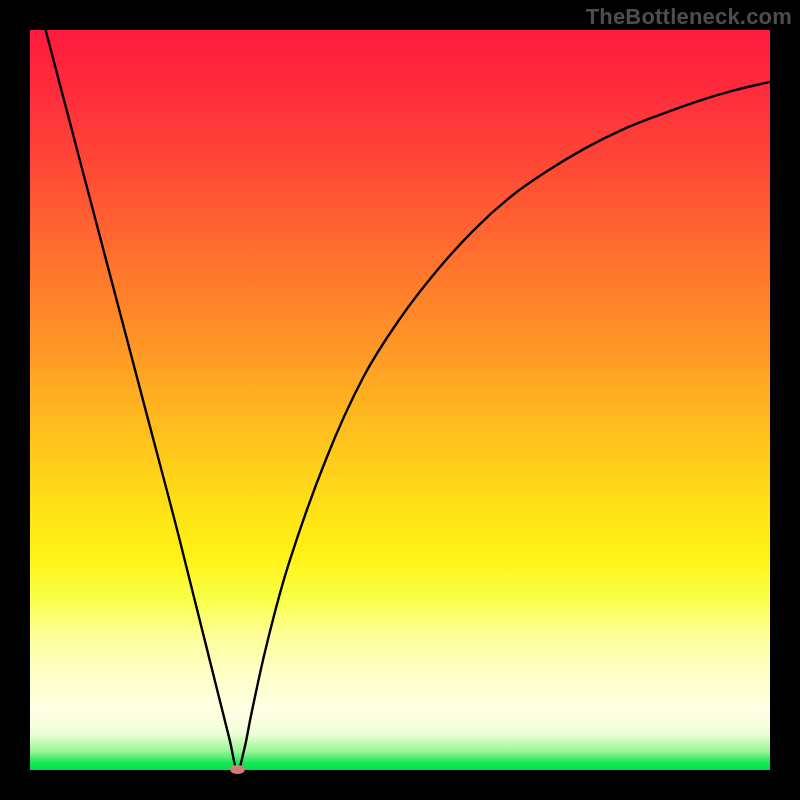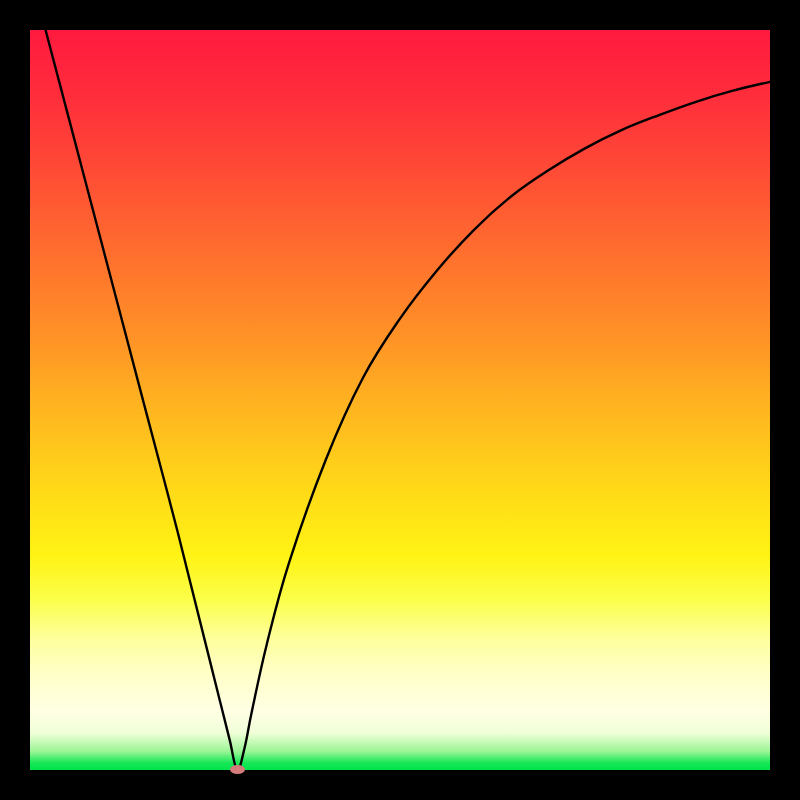--- a/index.html
+++ b/index.html
@@ -65,19 +65,20 @@
     width: 15px;
     height: 9px;
     background: #d47b7b;
     border-radius: 50%;
   }
 </style>
 </head>
 <body>
 
 <div class="frame">
+  <div class="watermark">TheBottleneck.com</div>
   <div class="plot">
     <svg class="curve" viewBox="0 0 740 740" preserveAspectRatio="none">
       <path id="curve-path" fill="none" stroke="#000000" stroke-width="2.4" stroke-linecap="round" stroke-linejoin="round" d="M 0.00 -59.20 C 6.66 -33.89, 23.68 30.78, 37.00 81.40 C 50.32 132.02, 60.68 171.38, 74.00 222.00 C 87.32 272.62, 97.68 311.98, 111.00 362.60 C 124.32 413.22, 136.01 456.58, 148.00 503.20 C 159.99 549.82, 169.61 589.63, 177.60 621.60 C 185.59 653.57, 188.40 664.82, 192.40 680.80 C 196.40 696.78, 197.14 699.74, 199.80 710.40 C 202.46 721.06, 204.54 738.67, 207.20 740.00 C 209.86 741.33, 211.94 728.46, 214.60 717.80 C 217.26 707.14, 218.00 699.45, 222.00 680.80 C 226.00 662.15, 230.14 640.84, 236.80 614.20 C 243.46 587.56, 248.34 566.10, 259.00 532.80 C 269.66 499.50, 282.68 462.50, 296.00 429.20 C 309.32 395.90, 319.68 373.11, 333.00 347.80 C 346.32 322.49, 356.68 307.91, 370.00 288.60 C 383.32 269.29, 393.68 256.48, 407.00 240.50 C 420.32 224.52, 430.68 213.12, 444.00 199.80 C 457.32 186.48, 467.68 177.16, 481.00 166.50 C 494.32 155.84, 504.68 149.26, 518.00 140.60 C 531.32 131.94, 541.68 125.73, 555.00 118.40 C 568.32 111.07, 578.68 105.89, 592.00 99.90 C 605.32 93.91, 615.68 90.16, 629.00 85.10 C 642.32 80.04, 652.68 76.18, 666.00 71.78 C 679.32 67.38, 689.68 64.28, 703.00 60.68 C 716.32 57.08, 733.34 53.40, 740.00 51.80"></path>
     </svg>
     <div id="marker" class="marker" style="left: 199.7px; top: 735px; background: rgb(212, 123, 123);"></div>
   </div>
 </div>
 
 </body></html>

